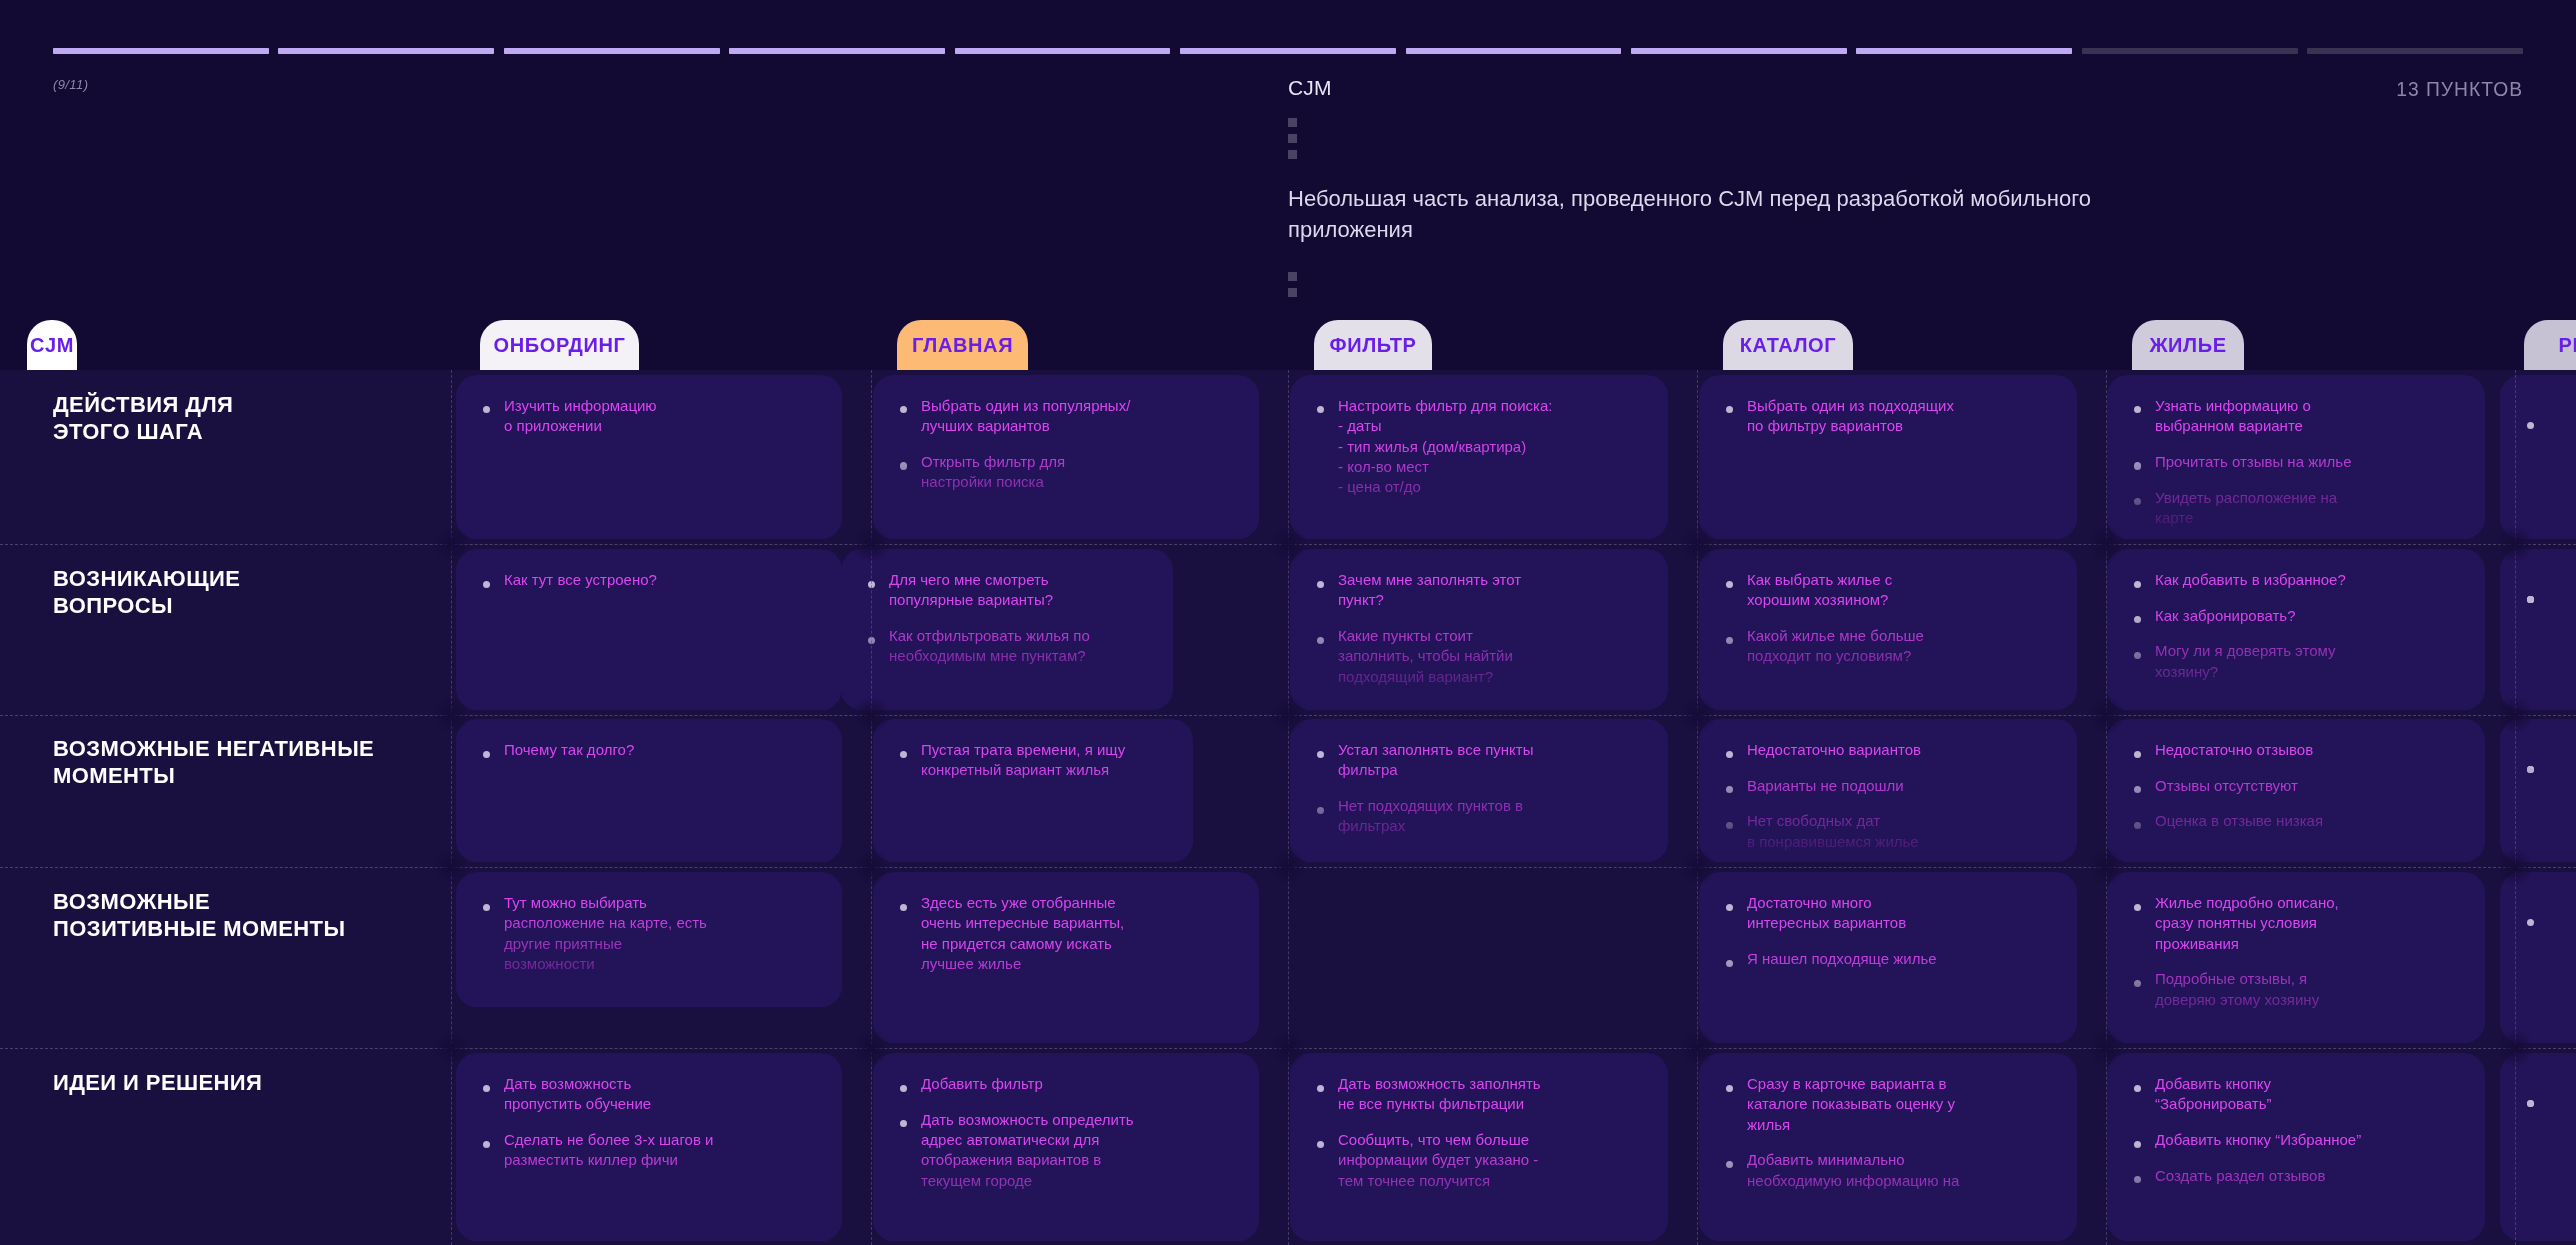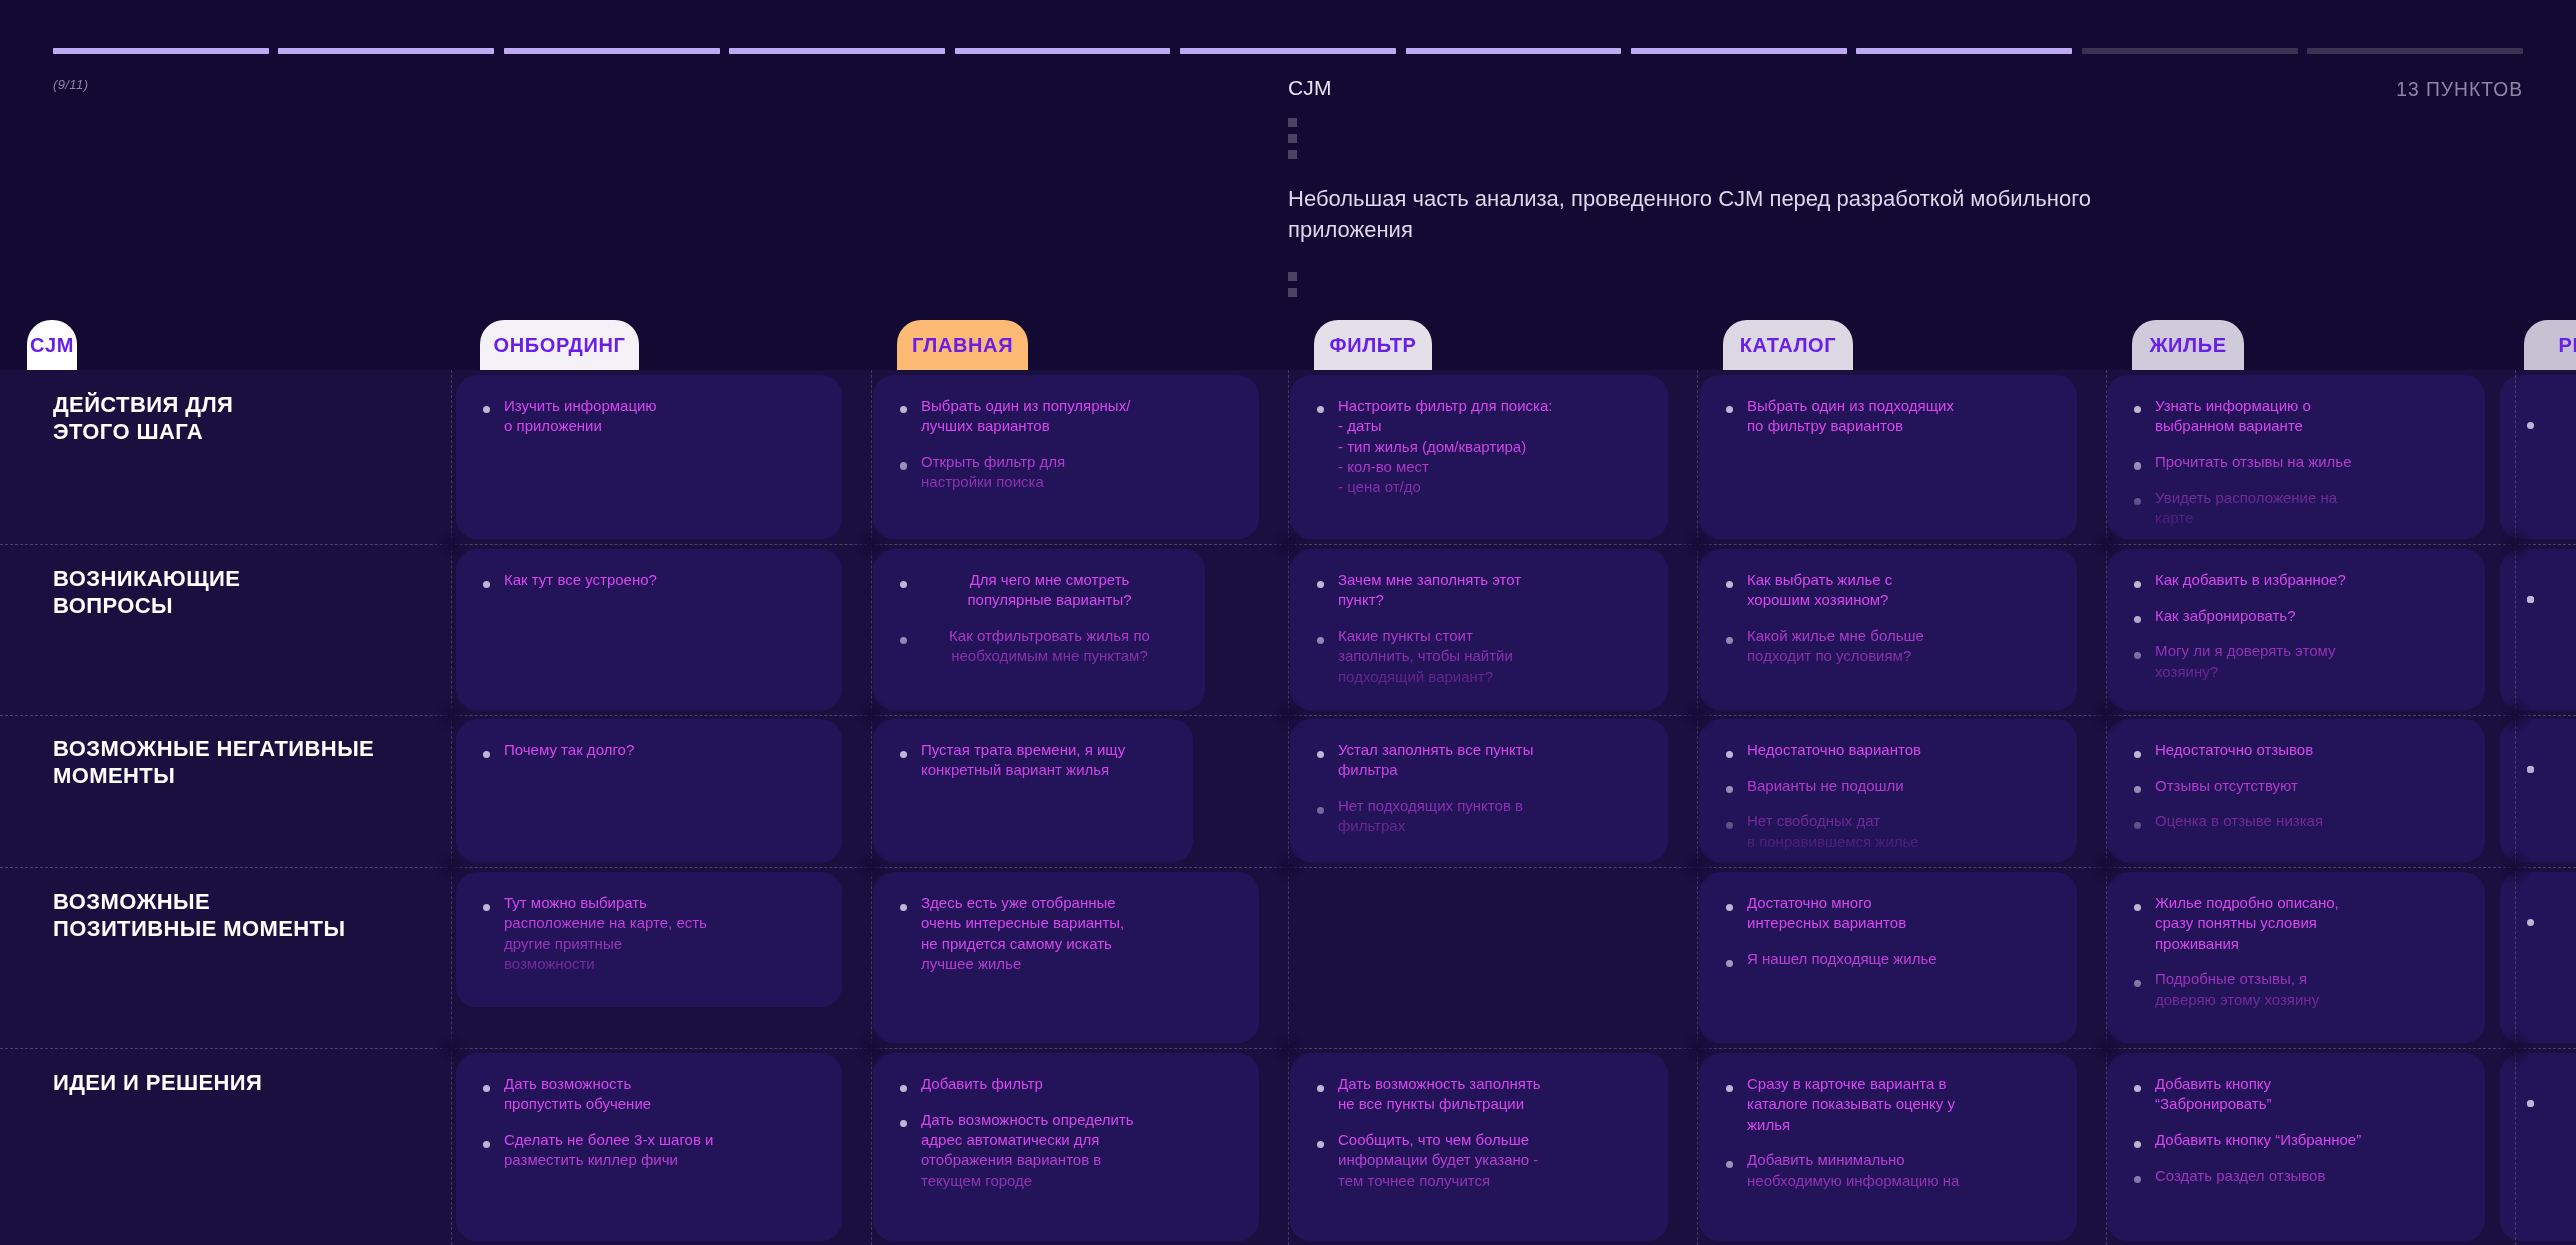--- a/index.html
+++ b/index.html
@@ -253,21 +253,21 @@
       <div class="rowlabel" style="top: 195px;">ВОЗНИКАЮЩИЕ
 ВОПРОСЫ</div>
       <div class="cell" style="left: 456px; top: 179px; width: 386px; height: 161px;">
         <div class="cell-inner">
           <ul class="bullets">
             <li>Как тут все устроено?</li>
           </ul>
         </div>
         <div class="fade"></div>
       </div>
-      <div class="cell" style="left: 873px; top: 179px; width: 332px; height: 161px; text-align: center;">
+      <div class="cell" style="left: 841px; top: 179px; width: 332px; height: 161px;">
         <div class="cell-inner">
           <ul class="bullets">
             <li>Для чего мне смотреть
 популярные варианты?</li>
             <li>Как отфильтровать жилья по
 необходимым мне пунктам?</li>
           </ul>
         </div>
         <div class="fade"></div>
       </div>

